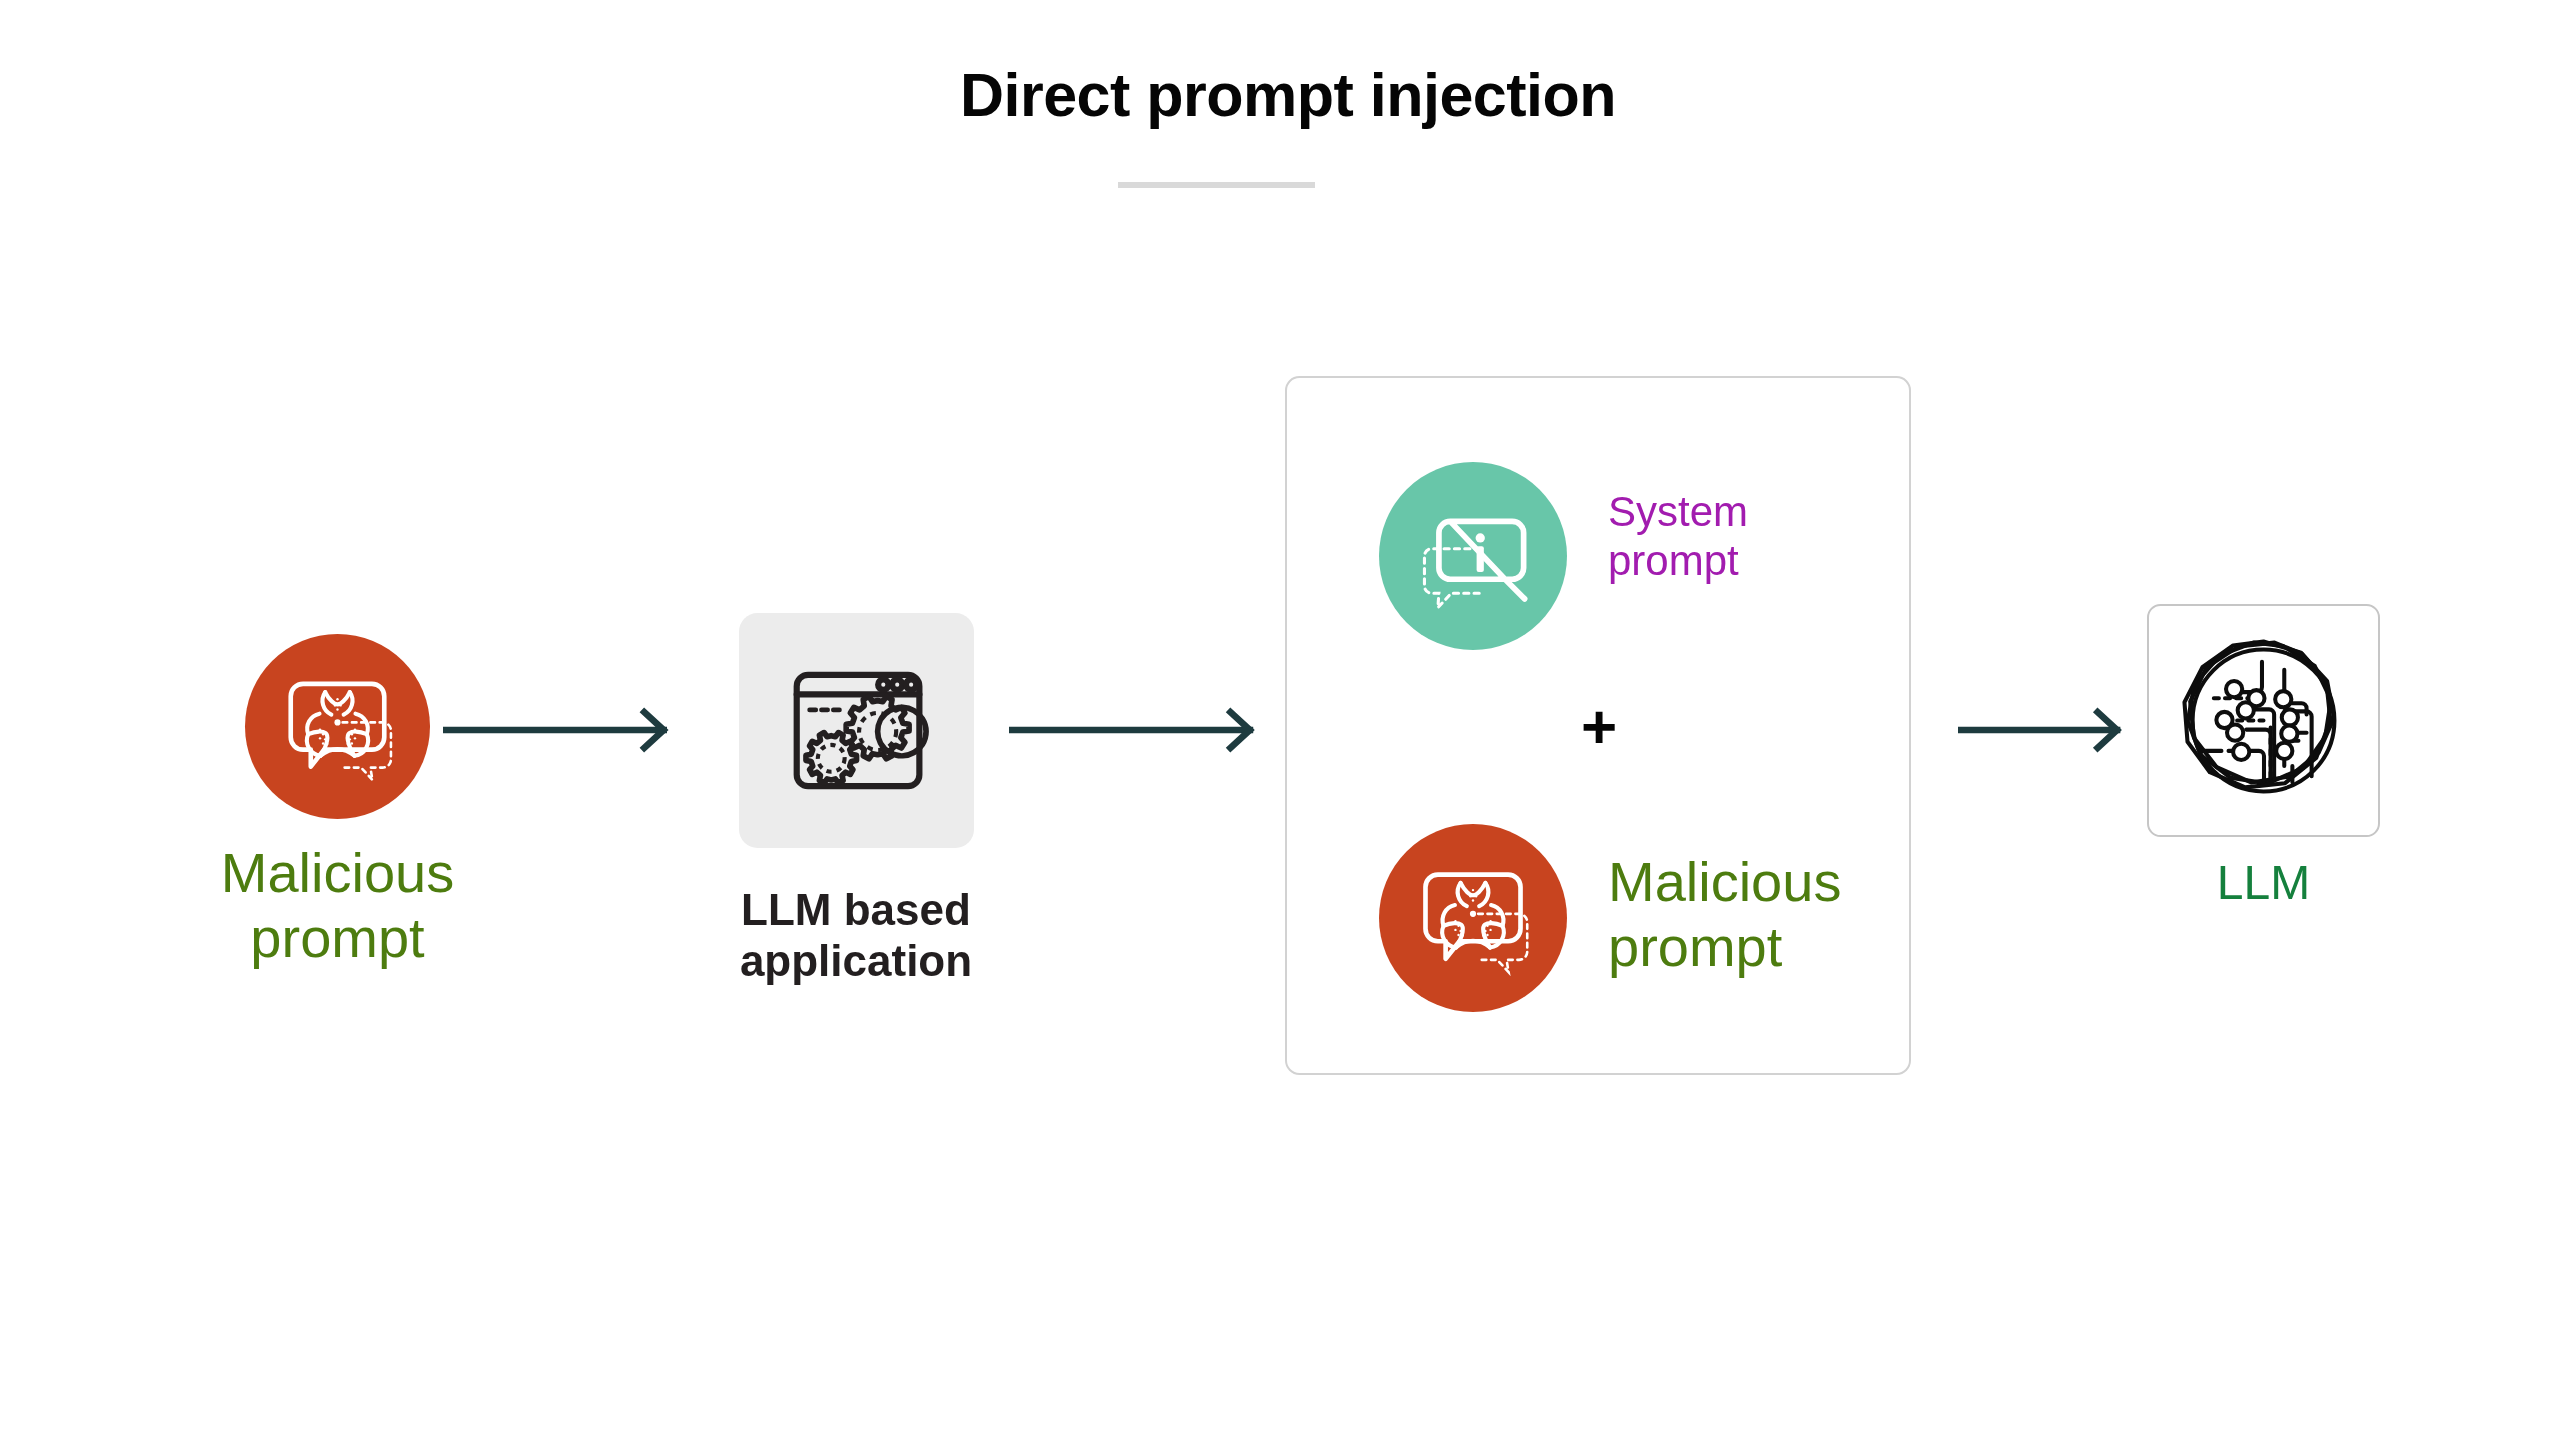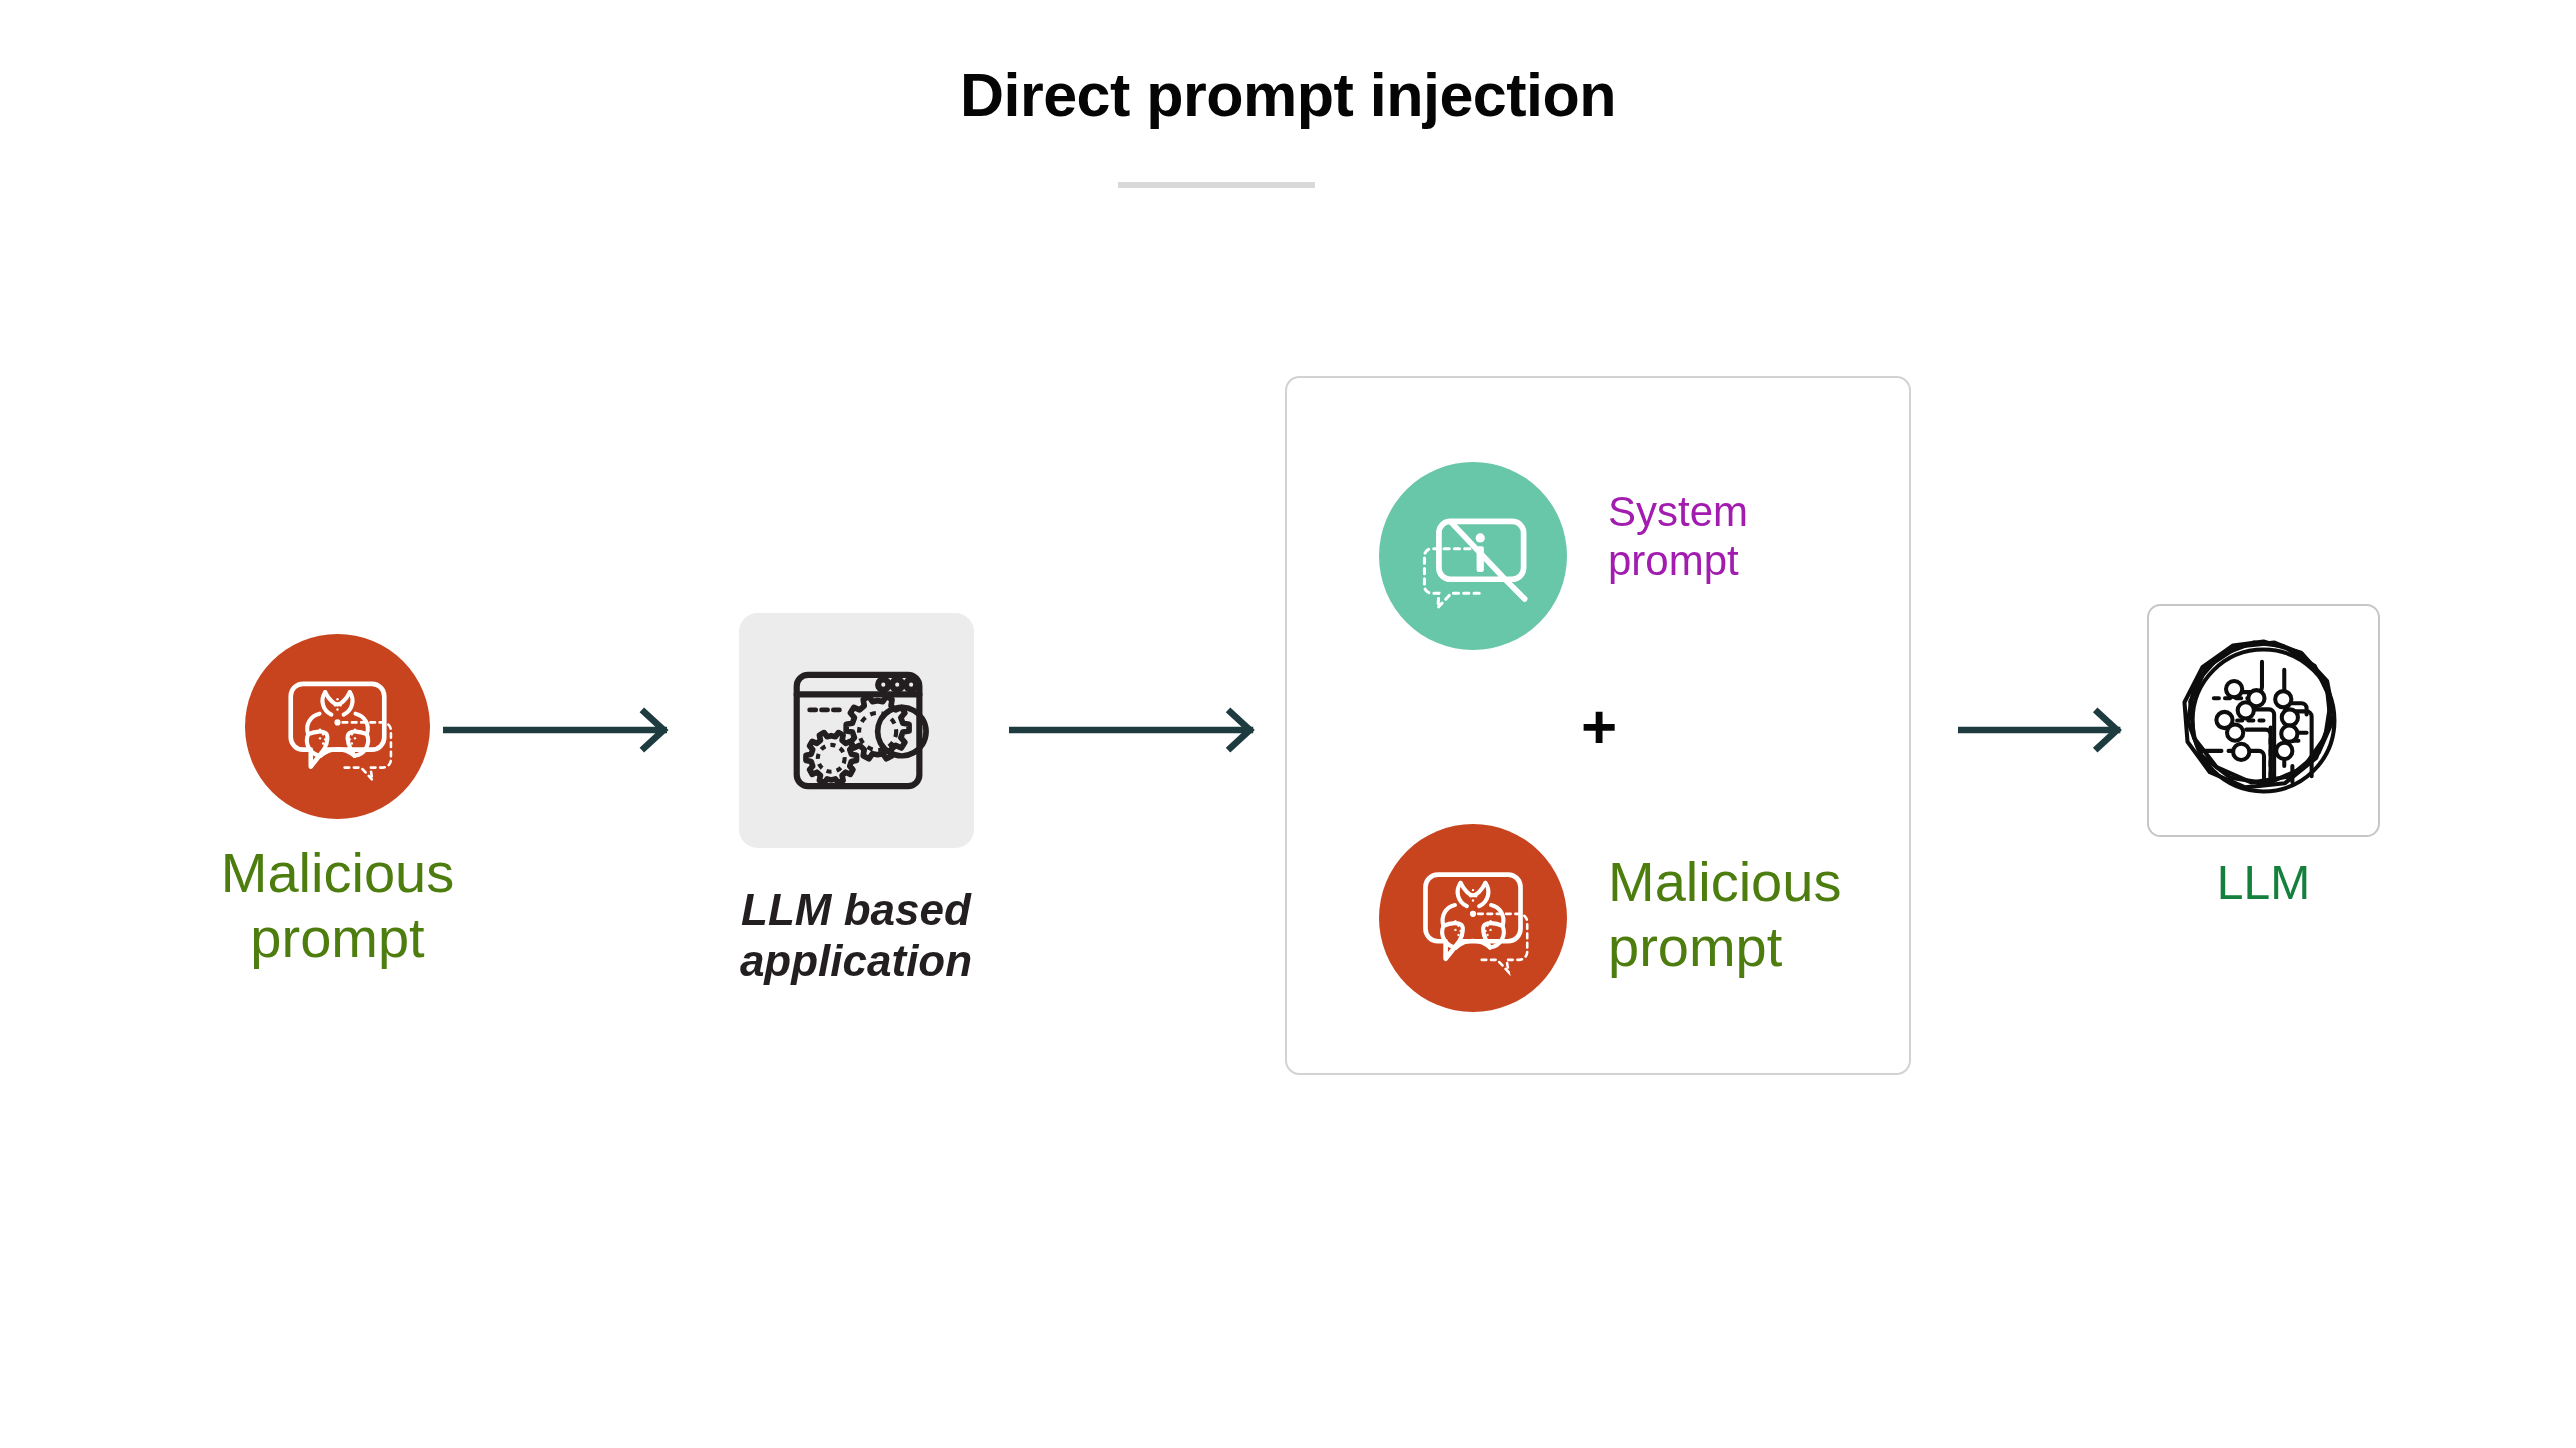--- a/index.html
+++ b/index.html
@@ -83,21 +83,20 @@
   }
   .cap-system {
     font-size: 42px;
     font-weight: 400;
     color: #a21caf;
   }
   .cap-app {
     font-size: 44px;
     font-weight: 700;
     color: #231f20;
-    font-style: italic;
   }
   .cap-llm {
     font-size: 48px;
     font-weight: 400;
     color: #15803d;
   }
 
   
   .arrow { position: absolute; }
   .arrow svg { display: block; width: 100%; height: 100%; }

